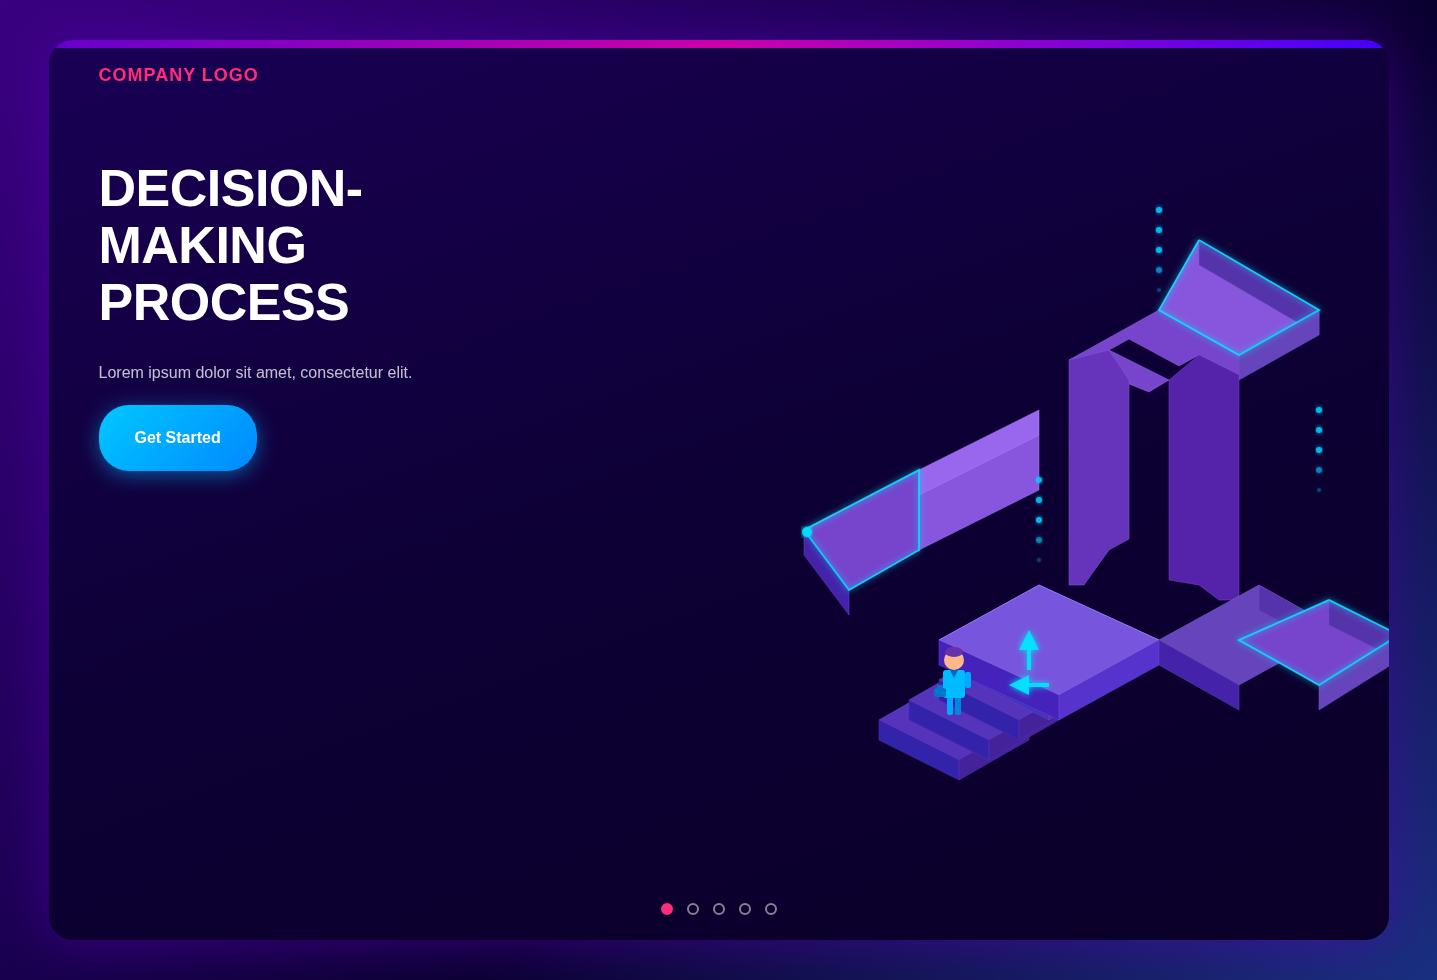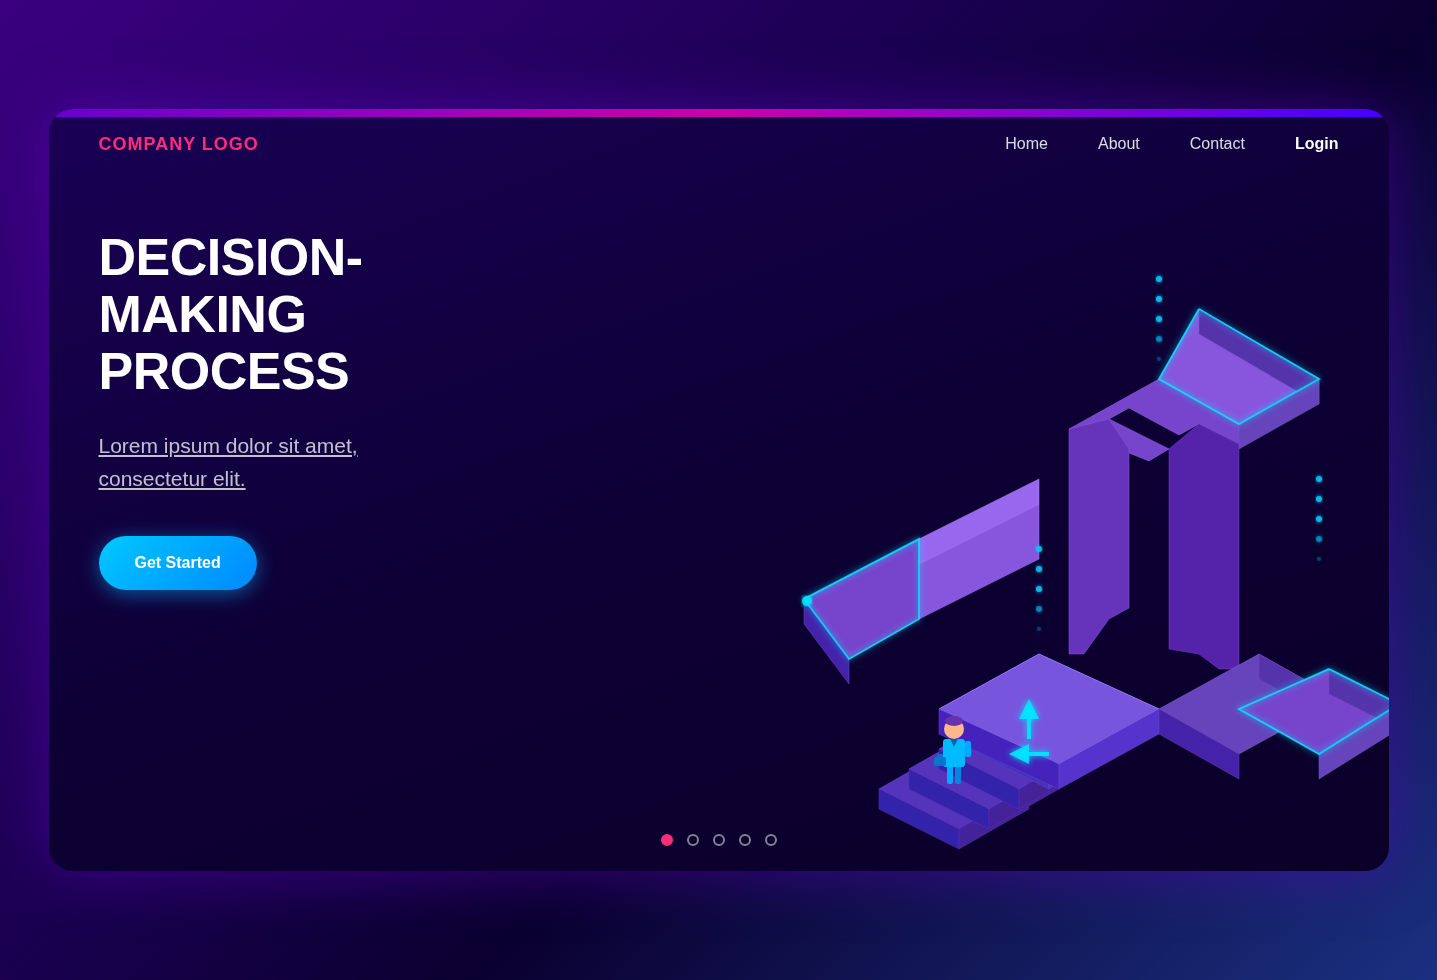--- a/index.html
+++ b/index.html
@@ -9,21 +9,21 @@
       background: linear-gradient(135deg, #3a0080 0%, #1a0050 40%, #0a0030 60%, #1a3080 100%);
       display: flex;
       align-items: center;
       justify-content: center;
       font-family: Arial, sans-serif;
       overflow: hidden;
     }
 
     .outer-frame {
       width: 1340px;
-      height: 762px;
+      height: 900px;
       background: linear-gradient(160deg, #1a0055 0%, #0d0035 50%, #0a0028 100%);
       border-radius: 24px;
       position: relative;
       overflow: hidden;
       box-shadow: 0 0 60px rgba(100, 0, 200, 0.5);
     }
 
     
     .top-bar {
       position: absolute;
@@ -88,33 +88,32 @@
       font-weight: 900;
       line-height: 1.1;
       max-width: 420px;
       text-transform: uppercase;
       letter-spacing: -0.5px;
       margin-bottom: 28px;
     }
 
     .hero-desc {
       color: rgba(255,255,255,0.75);
-      font-size: 21px;
+      font-size: 16px;
       line-height: 1.6;
       max-width: 320px;
-      margin-bottom: 40px;
-      text-decoration: underline;
+      margin-bottom: 20px;
     }
 
     .cta-button {
       background: linear-gradient(135deg, #00c8ff, #0088ff);
       color: white;
       border: none;
       border-radius: 30px;
-      padding: 18px 36px;
+      padding: 24px 36px;
       font-size: 16px;
       font-weight: 600;
       cursor: pointer;
       box-shadow: 0 4px 20px rgba(0, 180, 255, 0.5);
     }
 
     
     .illustration {
       position: absolute;
       top: 0;
@@ -156,26 +155,20 @@
     }
   </style>
 </head>
 <body>
 
 <div class="outer-frame">
   <div class="top-bar"></div>
 
   <nav class="navbar">
     <div class="logo">COMPANY LOGO</div>
-    <div class="nav-links">
-      <a class="nav-link">Home</a>
-      <a class="nav-link">About</a>
-      <a class="nav-link">Contact</a>
-      <a class="nav-link active">Login</a>
-    </div>
   </nav>
 
   <div class="hero-content">
     <h1 class="hero-title">DECISION-MAKING PROCESS</h1>
     <p class="hero-desc">Lorem ipsum dolor sit amet, consectetur elit.</p>
     <button class="cta-button">Get Started</button>
   </div>
 
   <div class="illustration">
     <svg class="scene-svg" viewBox="0 0 850 860" xmlns="http://www.w3.org/2000/svg">

